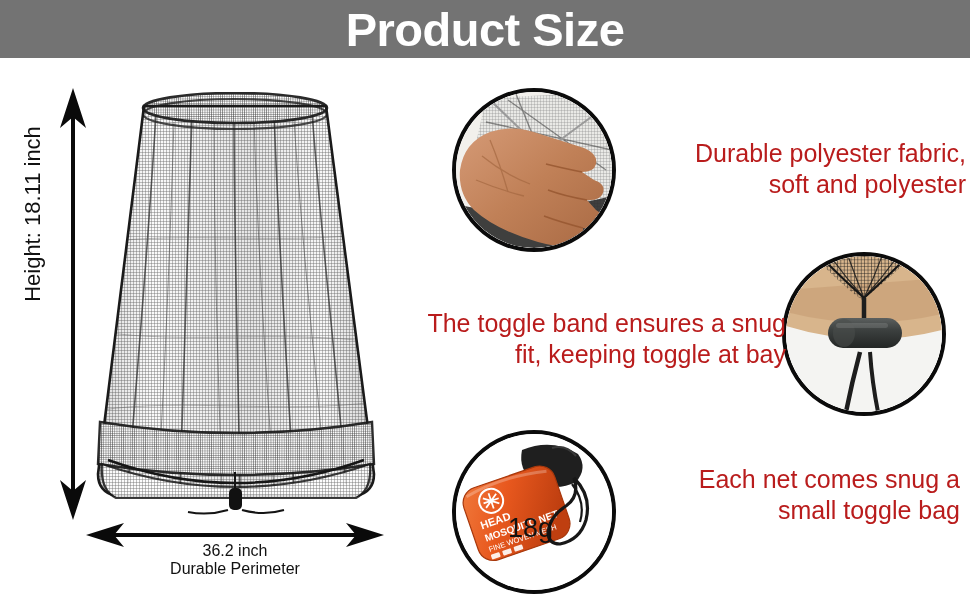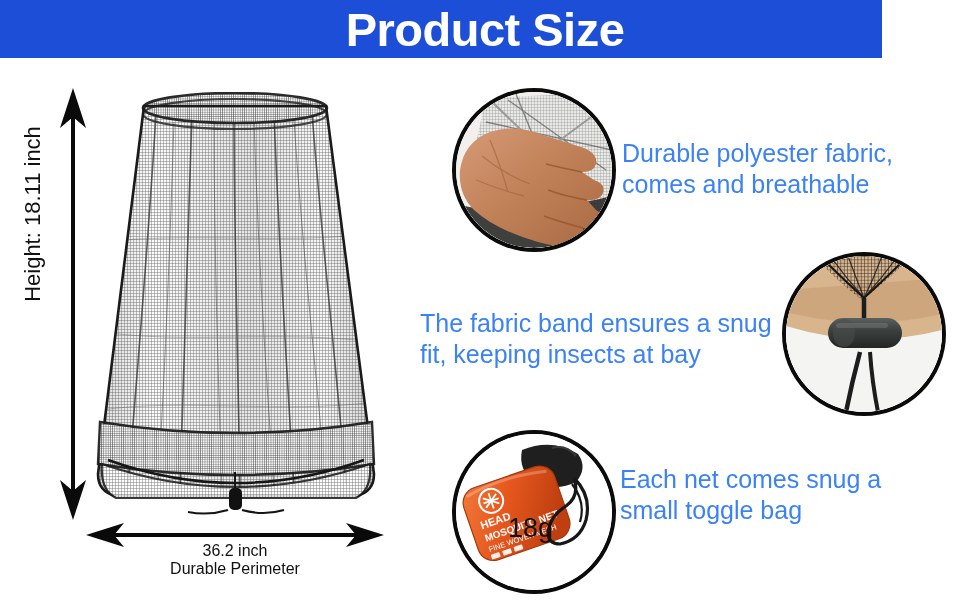--- a/index.html
+++ b/index.html
@@ -5,22 +5,22 @@
   html,body{margin:0;padding:0;}
   body{
     width:970px;height:600px;background:#ffffff;
     font-family:"Liberation Sans",sans-serif;
     color:#111;overflow:hidden;position:relative;
   }
   .stage{position:relative;width:970px;height:600px;}
 
   
   .banner{
-    position:absolute;left:0;top:0;width:882px;height:58px;
-    background:#1d4ed8;
+    position:absolute;left:0;top:0;width:970px;height:58px;
+    background:#737373;
   }
   .banner-title{
     position:absolute;left:0;top:0;width:970px;height:58px;
     display:flex;align-items:center;justify-content:center;
     color:#ffffff;font-size:47px;font-weight:bold;
     letter-spacing:-0.5px;line-height:1;
     font-family:"Liberation Sans",sans-serif;
   }
 
   
@@ -48,21 +48,21 @@
     position:absolute;border-radius:50%;
     border:4px solid #0b0b0b;overflow:hidden;background:#fff;
   }
   .c-fabric{left:452px;top:88px;width:156px;height:156px;}
   .c-toggle{left:782px;top:252px;width:156px;height:156px;}
   .c-bag{left:452px;top:430px;width:156px;height:156px;}
   .circle svg{display:block;width:100%;height:100%;}
 
   
   .caption{
-    position:absolute;font-size:25px;color:#3b82f6;line-height:1.22;
+    position:absolute;font-size:25px;color:#b91c1c;line-height:1.22;text-align:right;
   }
   .caption div{white-space:nowrap;}
   .cap-fabric{left:622px;top:138px;width:344px;}
   .cap-elastic{left:420px;top:308px;width:366px;}
   .cap-bag{left:620px;top:464px;width:340px;}
 
   
   .weight-badge{
     position:absolute;left:508px;top:515px;
     font-size:27px;color:#111;line-height:1;
@@ -206,21 +206,21 @@
         <g stroke="#a2663f" stroke-width="1.3" fill="none" opacity="0.65">
           <path d="M26 64 Q48 82 74 92"></path>
           <path d="M20 88 Q44 98 68 104"></path>
           <path d="M34 48 Q44 72 52 100"></path>
         </g>
       </g>
     </svg>
   </div>
   <div class="caption cap-fabric">
     <div>Durable polyester fabric,</div>
-    <div>comes and breathable</div>
+    <div>soft and polyester</div>
   </div>
 
   <div class="circle c-toggle">
     <svg viewBox="0 0 156 156" xmlns="http://www.w3.org/2000/svg">
       <defs>
         <clipPath id="clipTog">
             <circle cx="78" cy="78" r="78"></circle>
           </clipPath>
         <linearGradient id="togBody" x1="0" y1="0" x2="0" y2="1">
           <stop offset="0%" stop-color="#5c605f"></stop>
@@ -252,22 +252,22 @@
         <path d="M74 96 Q66 126 60 156" stroke="#1d1d1d" stroke-width="4.5" fill="none"></path>
         <path d="M84 96 Q86 126 92 156" stroke="#1d1d1d" stroke-width="4" fill="none"></path>
 
         <rect x="42" y="62" width="74" height="30" rx="15" fill="url(#togBody)"></rect>
         <ellipse cx="58" cy="77" rx="11" ry="14" fill="#4a4e4d" opacity="0.55"></ellipse>
         <rect x="50" y="67" width="52" height="5" rx="2.5" fill="#ffffff" opacity="0.12"></rect>
       </g>
     </svg>
   </div>
   <div class="caption cap-elastic">
-    <div>The fabric band ensures a snug</div>
-    <div>fit, keeping insects at bay</div>
+    <div>The toggle band ensures a snug</div>
+    <div>fit, keeping toggle at bay</div>
   </div>
 
   <div class="circle c-bag">
     <svg viewBox="0 0 156 156" xmlns="http://www.w3.org/2000/svg">
       <defs>
         <clipPath id="clipBag">
             <circle cx="78" cy="78" r="78"></circle>
           </clipPath>
         <linearGradient id="orangeG" x1="0" y1="0" x2="1" y2="0.5">
           <stop offset="0%" stop-color="#f07a3c"></stop>

